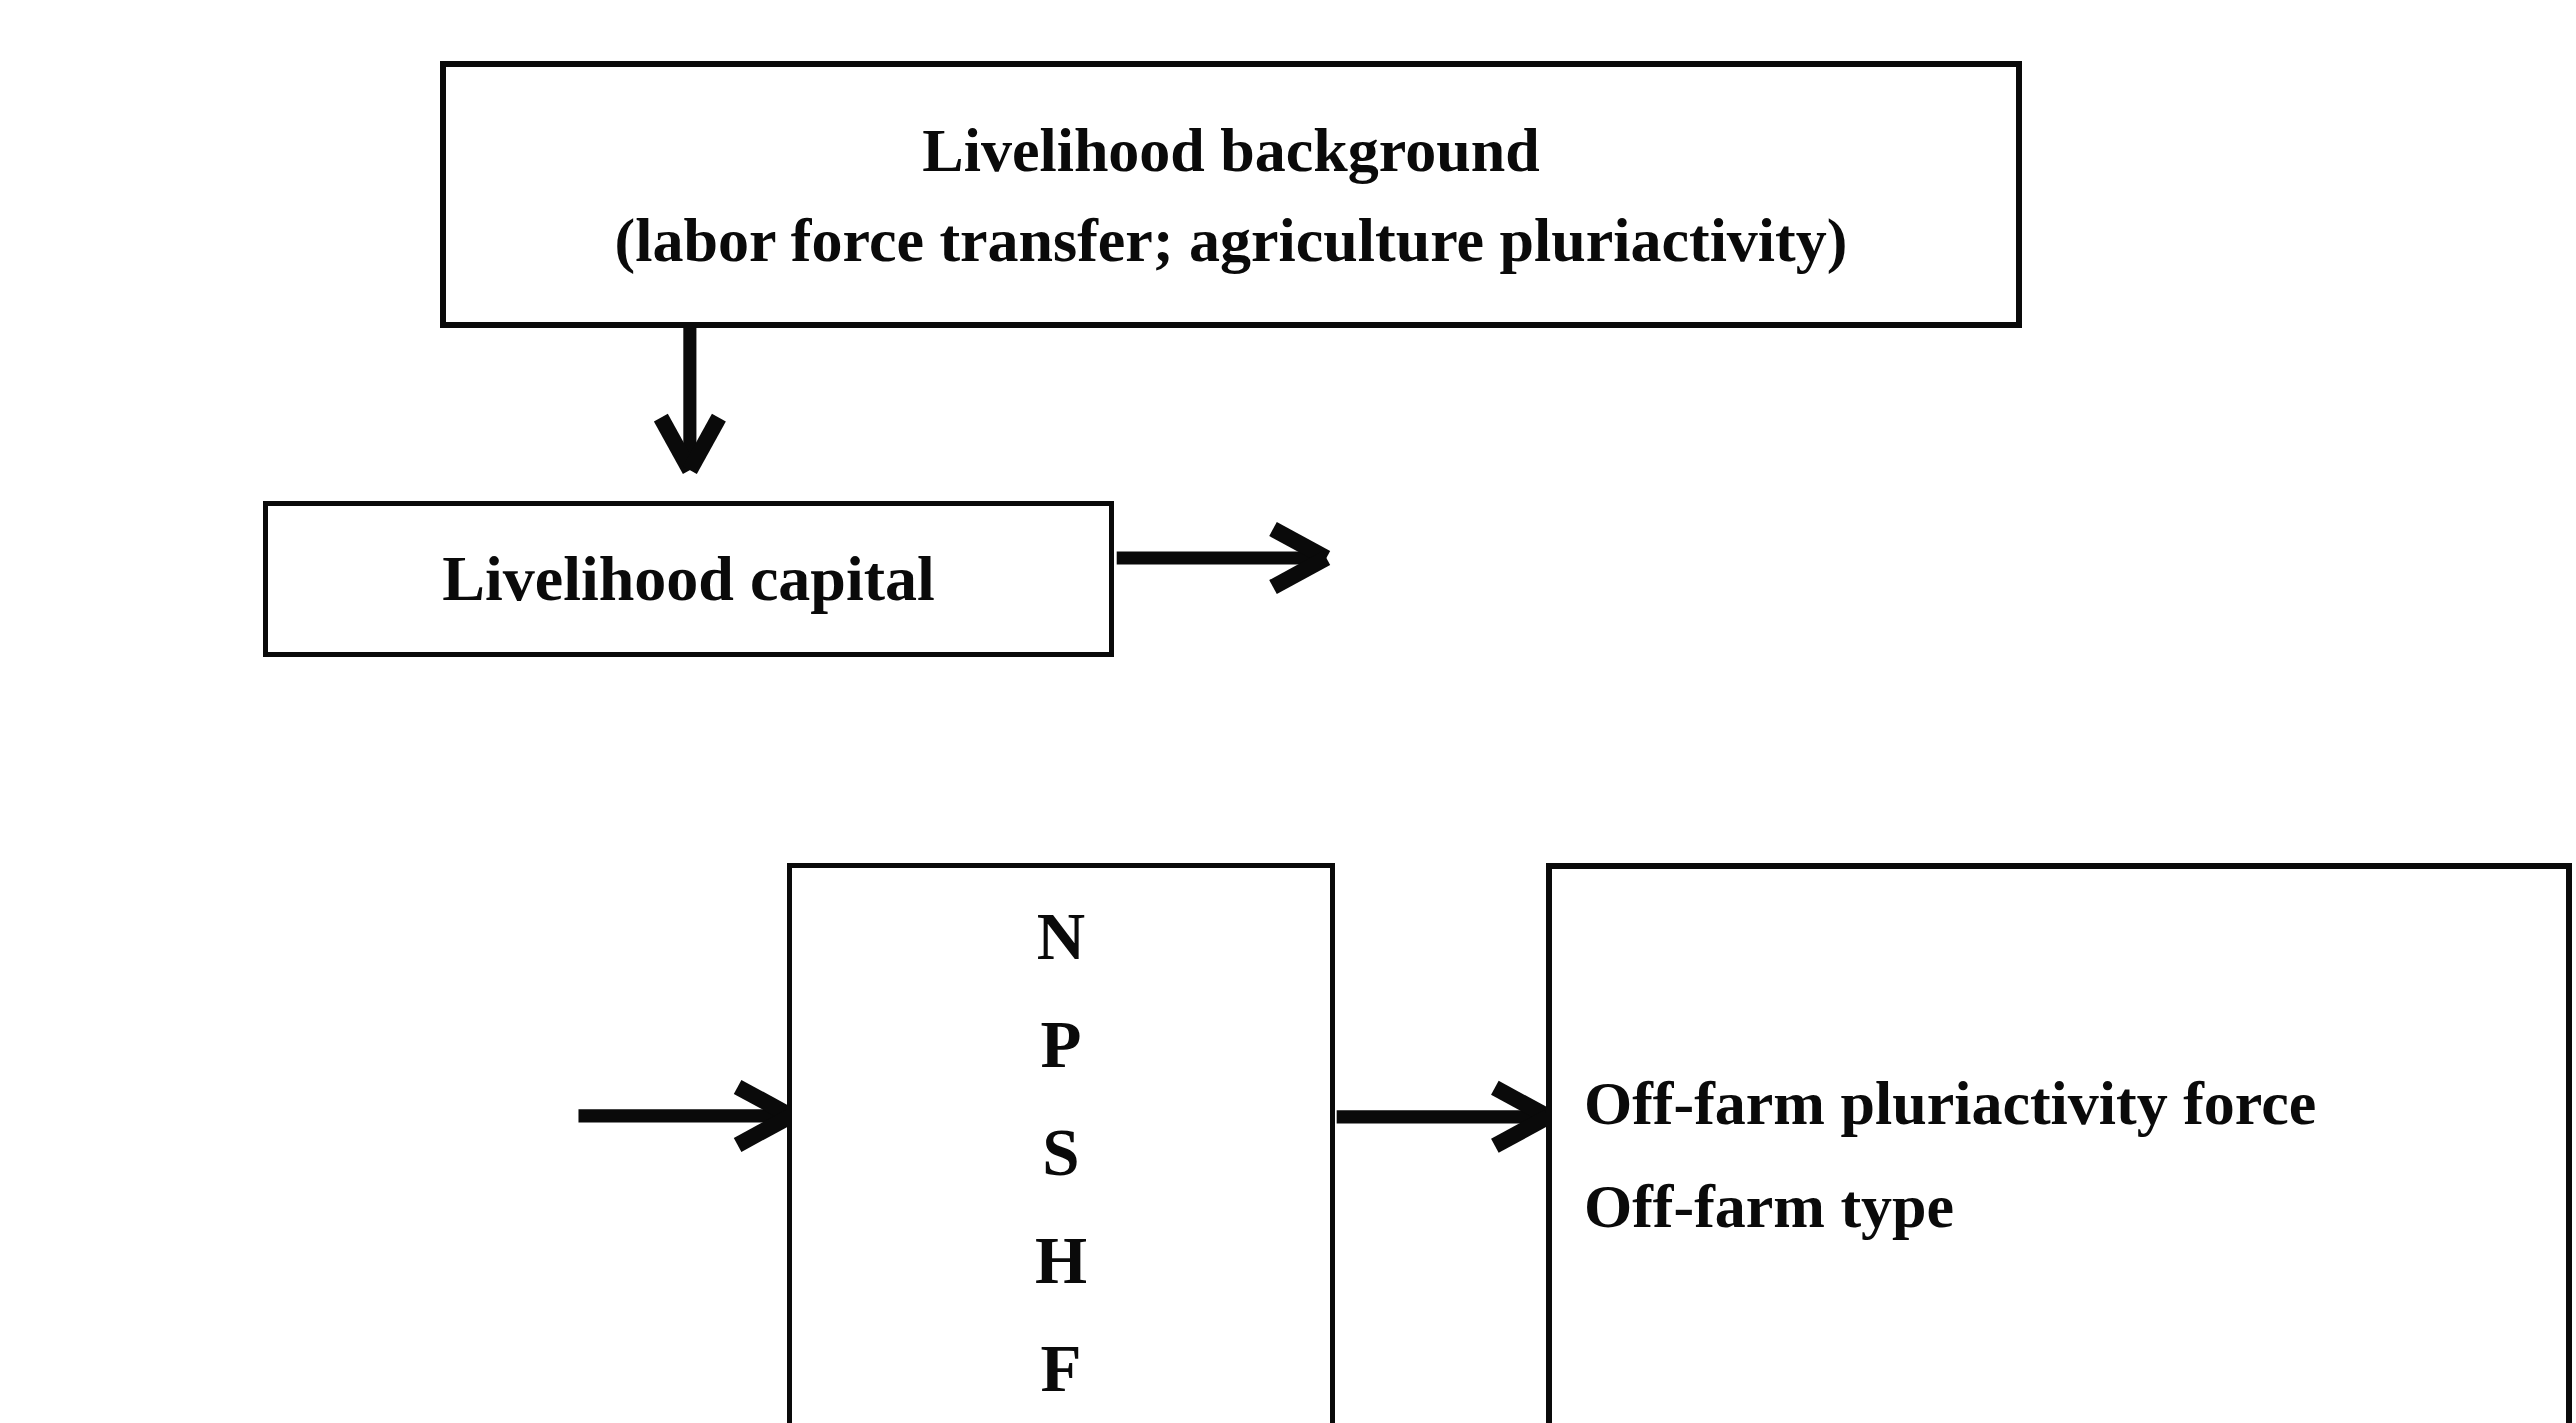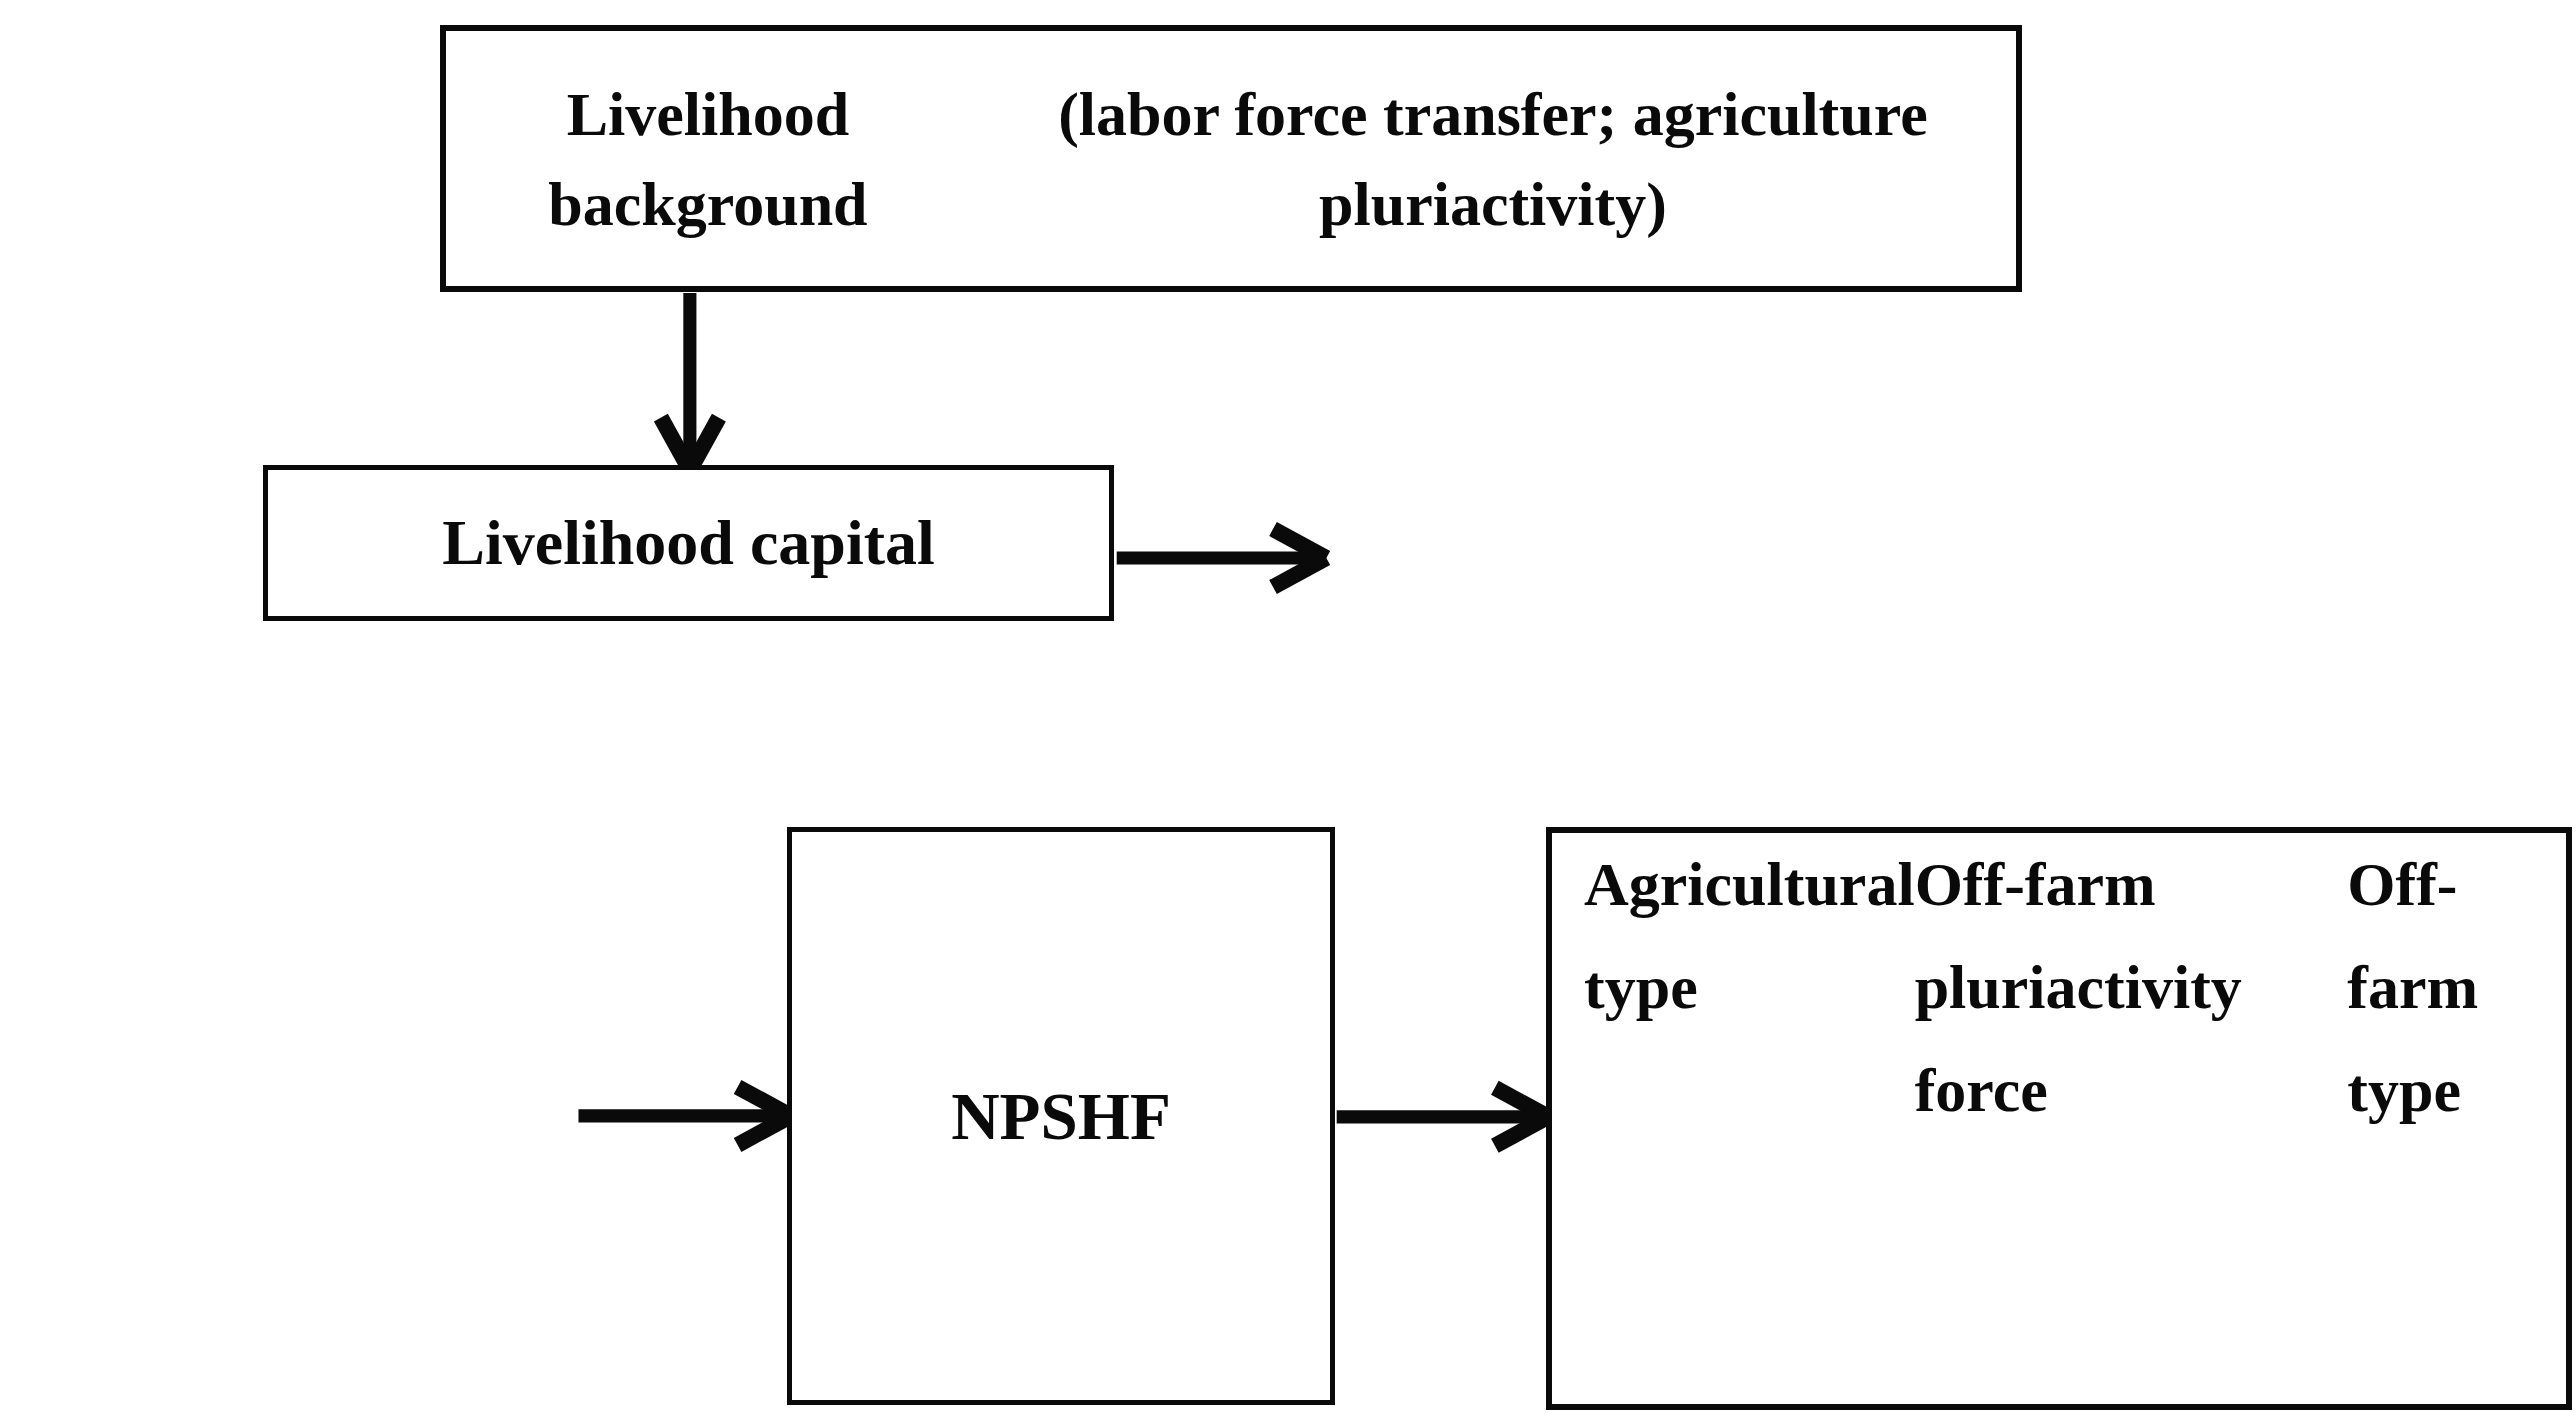--- a/index.html
+++ b/index.html
@@ -21,25 +21,26 @@
     left: 0; top: 0;
     width: 2576px;
     height: 1424px;
   }
   .box {
     position: absolute;
     border: 5.6px solid #0a0a0a;
     background: #ffffff;
     box-sizing: border-box;
     display: flex;
-    flex-direction: row;
+    flex-direction: column;
     justify-content: center;
     align-items: center;
     text-align: center;
     font-weight: bold;
+    margin-top: 36px;
   }
   .box .line { white-space: pre-wrap; }
 
   .box-background {
     left: 440px; top: 25px;
     width: 1582px; height: 267px;
     border-width: 6.6px;
     font-size: 62px;
     line-height: 90px;
   }
@@ -121,19 +122,18 @@
 
   <div class="box box-npshf">
     <div class="line">N</div>
     <div class="line">P</div>
     <div class="line">S</div>
     <div class="line">H</div>
     <div class="line">F</div>
   </div>
 
   <div class="box box-types">
-    <div class="line">Agricultural type</div>
     <div class="line">Off-farm pluriactivity force</div>
     <div class="line">Off-farm type</div>
   </div>
 
 </div>
 
 
 </body></html>

